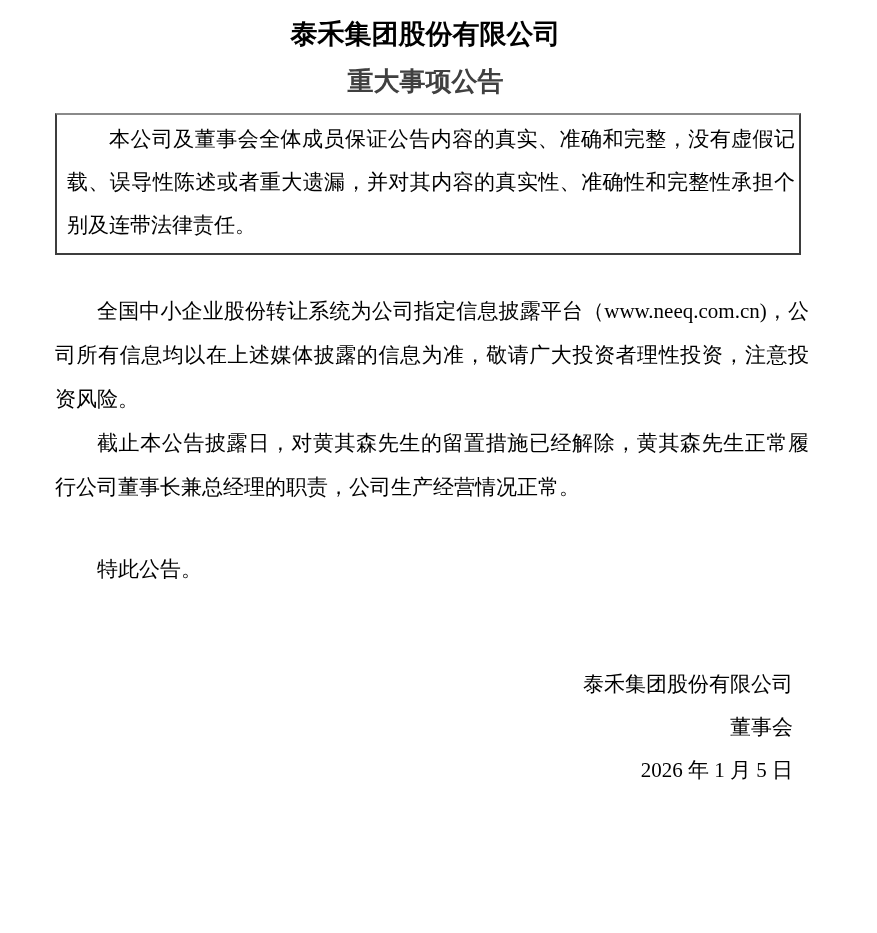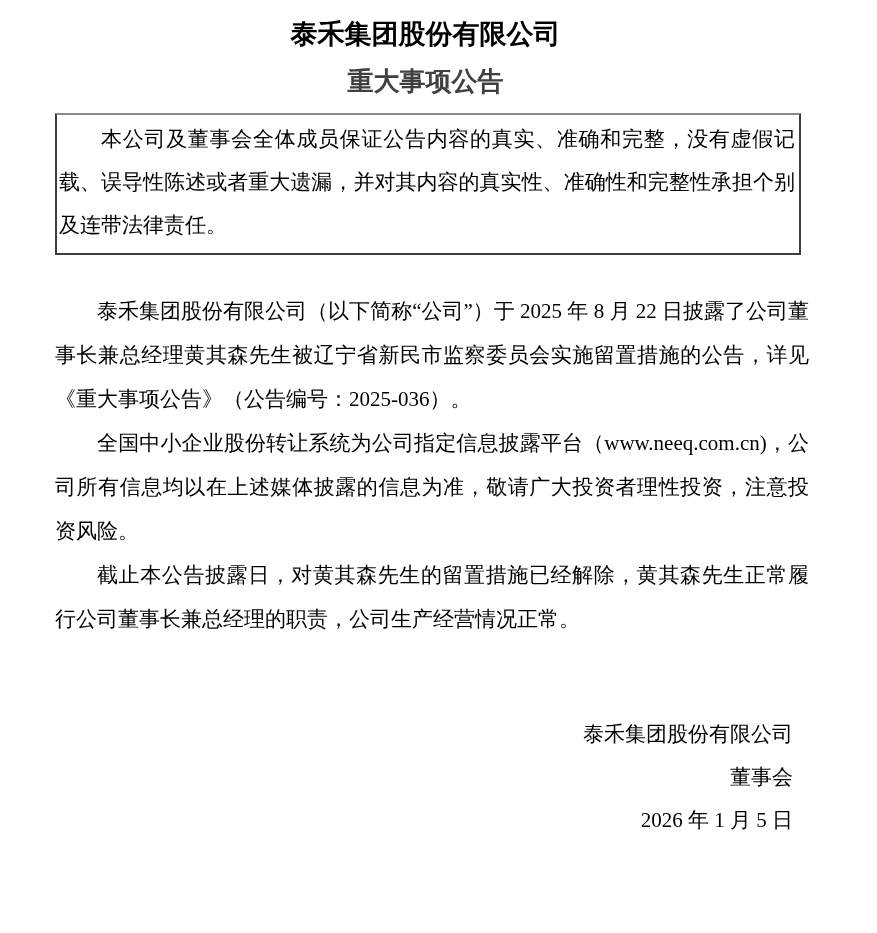--- a/index.html
+++ b/index.html
@@ -32,21 +32,21 @@
     font-family: "Liberation Sans", "DejaVu Sans", sans-serif;
     font-weight: bold;
     font-size: 26px;
     line-height: 34px;
     color: #404040;
   }
   .disclaimer-box {
     margin: 15px 50px 0 55px;
     border: 2px solid #3d3d3d;
     border-top-color: #8a8a8a;
-    padding: 3px 4px 6px 2px;
+    padding: 3px 4px 6px 10px;
   }
   .disclaimer-box p {
     font-size: 21px;
     line-height: 43px;
     text-indent: 2em;
     text-align: justify;
   }
   .doc-body {
     margin: 34px 42px 0 55px;
   }
@@ -79,25 +79,25 @@
 
   <h1 class="doc-title">泰禾集团股份有限公司</h1>
 
   <h2 class="doc-subtitle">重大事项公告</h2>
 
   <div class="disclaimer-box">
     <p>本公司及董事会全体成员保证公告内容的真实、准确和完整，没有虚假记载、误导性陈述或者重大遗漏，并对其内容的真实性、准确性和完整性承担个别及连带法律责任。</p>
   </div>
 
   <div class="doc-body">
-    <p>泰禾集团股份有限公司（以下简称“公司”）于 2025 年 8 月 22 日披露了公司董事长兼总经理黄其森先生被辽宁省新民市监察委员会实施留置措施的公告，详见《重大事项公告》（公告编号：2025-036）。</p>
     <p>全国中小企业股份转让系统为公司指定信息披露平台（www.neeq.com.cn)，公司所有信息均以在上述媒体披露的信息为准，敬请广大投资者理性投资，注意投资风险。</p>
     <p>截止本公告披露日，对黄其森先生的留置措施已经解除，黄其森先生正常履行公司董事长兼总经理的职责，公司生产经营情况正常。</p>
   </div>
 
+  <p class="closing">特此公告。</p>
 
   <div class="signature-block">
     <p>泰禾集团股份有限公司</p>
     <p>董事会</p>
     <p>2026 年 1 月 5 日</p>
   </div>
 
 </div>
 
 </body></html>

